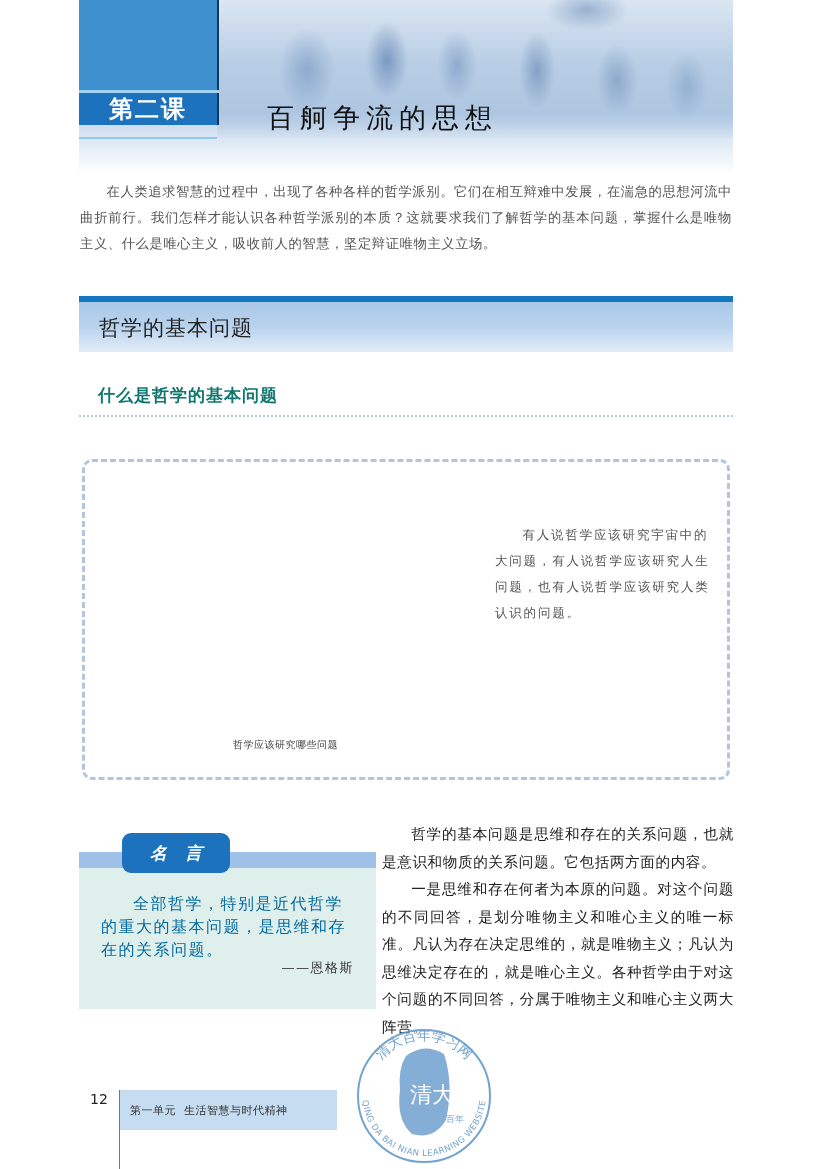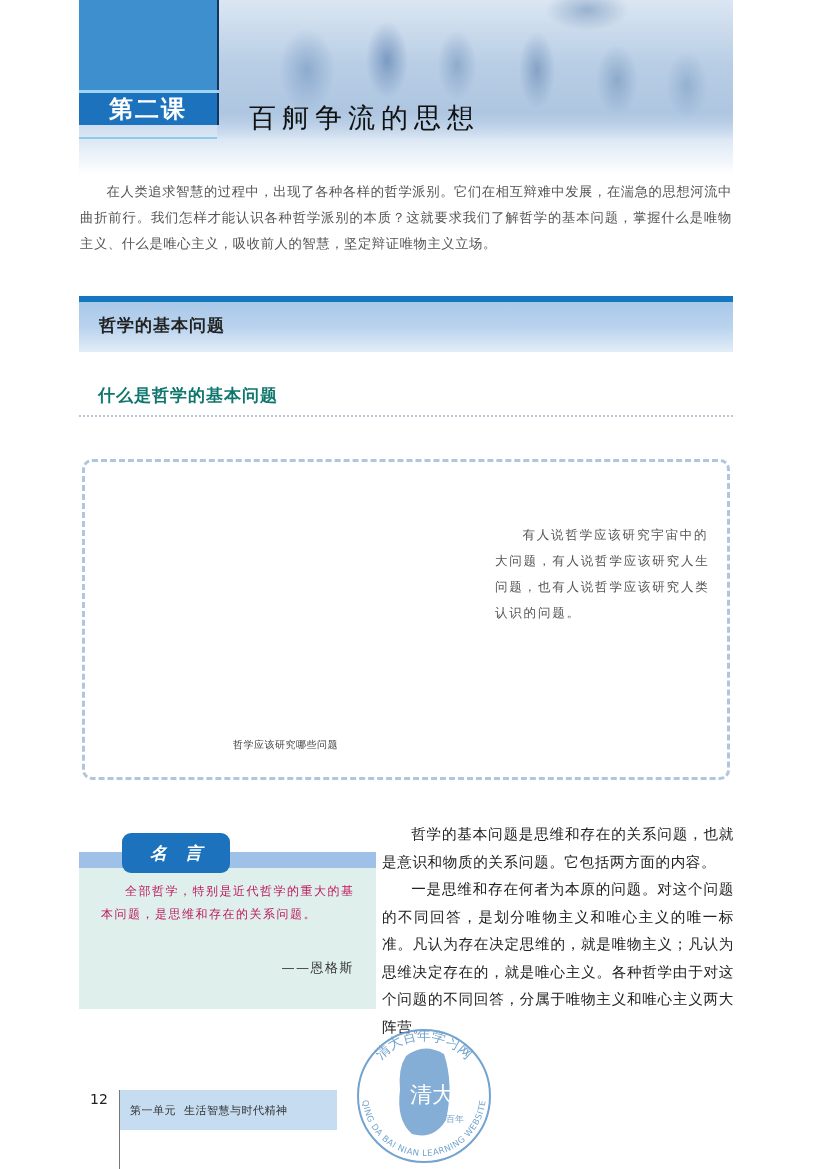--- a/index.html
+++ b/index.html
@@ -37,39 +37,39 @@
   .lesson-badge {
     position:absolute; left:0; top:93px; width:138px; height:32px;
     background:#1d72bd; border-right:2px solid #12365e;
     display:flex; align-items:center; justify-content:center;
     color:#ffffff; font-size:24px; letter-spacing:2px; font-weight:bold;
   }
   .lesson-badge-underline {
     position:absolute; left:0; top:137px; width:138px; height:2px; background:#8ec9ee;
   }
   .lesson-title {
-    position:absolute; left:170px; top:100px;
+    position:absolute; left:188px; top:100px;
     font-size:27px; color:#111; letter-spacing:6px;
     font-family:"DejaVu Serif", serif;
   }
   
   .intro {
     position:absolute; left:80px; top:179px; width:652px;
     font-size:13.3px; line-height:26px; color:#555;
     text-indent:2em; letter-spacing:0.6px; text-align:justify;
   }
   
   .section-bar {
     position:absolute; left:79px; top:296px; width:654px; height:56px;
     background:linear-gradient(180deg,#a9c8e8 0%,#b9d3ee 50%,#e3edf8 100%);
     border-top:6px solid #1677c1;
     box-sizing:border-box;
   }
   .section-title {
-    position:absolute; left:20px; top:12px; font-size:17px; color:#222; font-weight:bold;
+    position:absolute; left:20px; top:12px; font-size:21px; color:#222; font-weight:normal;
     letter-spacing:1px;
   }
   
   .sub-title {
     position:absolute; left:98px; top:384px;
     font-family:"DejaVu Sans", sans-serif; font-weight:bold;
     font-size:17px; color:#0f766e; letter-spacing:1px;
   }
   .dotted-rule {
     position:absolute; left:79px; top:415px; width:654px; height:0;
@@ -107,22 +107,22 @@
     position:absolute; left:0; top:0; width:297px; height:16px; background:#9fc1e8;
   }
   .quote-tab {
     position:absolute; left:43px; top:-19px; width:108px; height:40px;
     background:#1d72bd; border-radius:9px;
     color:#fff; font-size:17px; font-weight:bold; font-style:italic;
     display:flex; align-items:center; justify-content:center; letter-spacing:18px;
     text-indent:18px;
   }
   .quote-text {
-    position:absolute; left:22px; top:28px; width:254px;
-    font-size:12px; line-height:23px; color:#be185d; letter-spacing:1.5px; text-indent:2em;
+    position:absolute; left:22px; top:40px; width:254px;
+    font-size:16px; line-height:23px; color:#0369a1; letter-spacing:1.5px; text-indent:2em;
   }
   .quote-author {
     position:absolute; right:22px; top:107px;
     font-size:13px; color:#333; letter-spacing:1.5px;
   }
   
   .body-text {
     position:absolute; left:382px; top:820px; width:352px;
     font-size:14.6px; line-height:27.5px; color:#222; letter-spacing:0.6px;
     text-align:justify;

